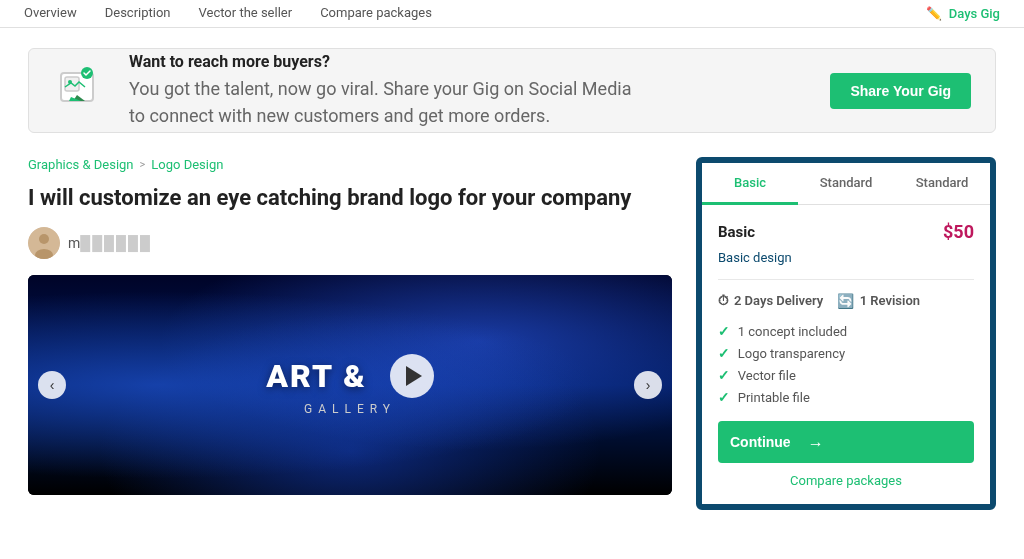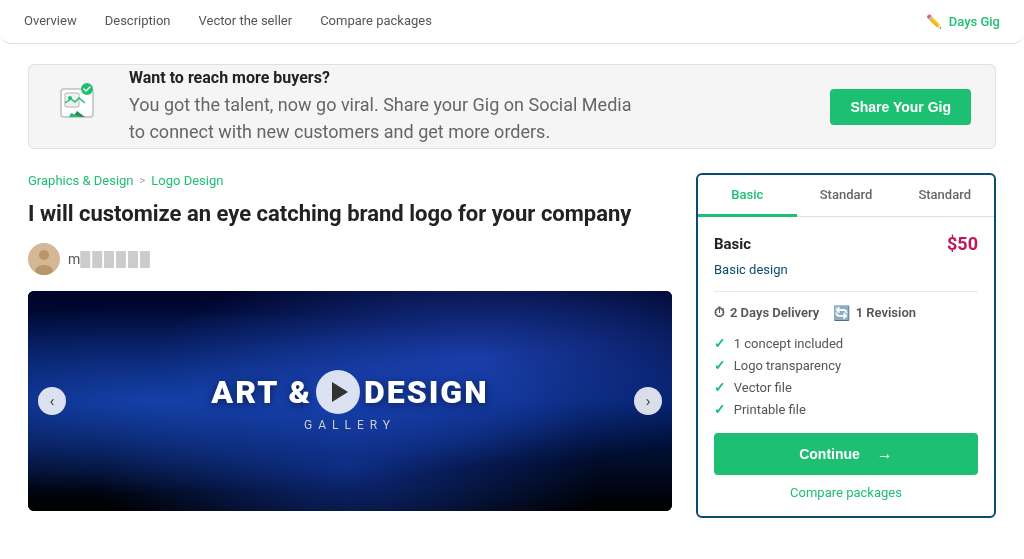--- a/index.html
+++ b/index.html
@@ -1,23 +1,22 @@
 <!DOCTYPE html>
 <html><head>
   <meta charset="utf-8">
   <style>
     * { box-sizing: border-box; margin: 0; padding: 0; }
     body { font-family: -apple-system, BlinkMacSystemFont, 'Segoe UI', Roboto, sans-serif; background: #fff; color: #333; font-size: 14px; }
 
     
     .top-nav {
       display: flex; align-items: center; justify-content: space-between;
-      border-bottom: 1px solid #e0e0e0; padding: 0 24px; height: 44px;
+      border-bottom: 1px solid #e0e0e0; padding: 0 24px; height: 28px;
       background: #fff;
-      border-radius: 11px;
     }
     .nav-tabs { display: flex; gap: 28px; }
     .nav-tab {
       font-size: 13px; color: #555; cursor: pointer; padding: 12px 0;
       border-bottom: 2px solid transparent; text-decoration: none;
     }
     .edit-gig-btn {
       display: flex; align-items: center; gap: 6px;
       color: #1dbf73; font-size: 13px; cursor: pointer; font-weight: 500;
     }
@@ -72,21 +71,21 @@
     .carousel { position: relative; border-radius: 6px; overflow: hidden; height: 220px; background: #000; }
     
     .carousel-overlay {
       position: absolute; top: 0; left: 0; right: 0; bottom: 0;
       display: flex; flex-direction: column; align-items: center; justify-content: center;
       gap: 4px;
     }
     .carousel-main-text {
       font-size: 32px; font-weight: 900; color: #fff; letter-spacing: 2px; text-transform: uppercase;
       text-shadow: 0 2px 8px rgba(0,0,0,0.5);
-      display: flex; align-items: center; gap: 4px;
+      display: flex; align-items: center; gap: 23px;
     }
     .play-btn-circle {
       width: 44px; height: 44px; border-radius: 50%; background: rgba(255,255,255,0.85);
       display: flex; align-items: center; justify-content: center; cursor: pointer;
     }
     .play-triangle { width: 0; height: 0; border-top: 10px solid transparent; border-bottom: 10px solid transparent; border-left: 16px solid #333; margin-left: 4px; }
     .carousel-sub-text { font-size: 12px; color: #ccc; letter-spacing: 6px; text-transform: uppercase; }
     .carousel-arrow {
       position: absolute; top: 50%; transform: translateY(-50%);
       width: 28px; height: 28px; border-radius: 50%; background: rgba(255,255,255,0.85);
@@ -101,21 +100,21 @@
       position: absolute; top: 0; left: 0; right: 0; bottom: 0;
       background:
         radial-gradient(ellipse at 20% 50%, rgba(30,80,200,0.7) 0%, transparent 60%),
         radial-gradient(ellipse at 70% 30%, rgba(50,100,255,0.5) 0%, transparent 50%),
         radial-gradient(ellipse at 50% 80%, rgba(20,60,180,0.6) 0%, transparent 55%),
         linear-gradient(180deg, #000428 0%, #001a5c 50%, #000 100%);
     }
 
     
     .right-col { width: 300px; flex-shrink: 0; }
-    .package-widget { border: 2px solid #0c4a6e; border-radius: 6px; overflow: hidden; }
+    .package-widget { border: 6px solid #0c4a6e; border-radius: 6px; overflow: hidden; }
 
     
     .pkg-tabs { display: flex; border-bottom: 1px solid #e0e0e0; }
     .pkg-tab {
       flex: 1; text-align: center; padding: 12px 0; font-size: 13px; cursor: pointer;
       color: #666; border-bottom: 3px solid transparent; margin-bottom: -1px;
       font-weight: 500;
     }
     .pkg-tab.active { color: #1dbf73; border-bottom-color: #1dbf73; }
 
@@ -130,21 +129,21 @@
     .pkg-meta-item { display: flex; align-items: center; gap: 5px; font-size: 13px; color: #555; font-weight: 600; }
     .meta-icon { font-size: 14px; }
 
     .pkg-features { list-style: none; margin-bottom: 16px; }
     .pkg-features li { display: flex; align-items: center; gap: 8px; font-size: 13px; color: #555; margin-bottom: 6px; }
     .check-icon { color: #1dbf73; font-size: 14px; font-weight: 700; }
 
     .continue-btn {
       width: 100%; background: #1dbf73; color: #fff; border: none; border-radius: 4px;
       padding: 12px; font-size: 14px; font-weight: 700; cursor: pointer; display: flex;
-      align-items: center; justify-content: center; gap: 17px; margin-bottom: 10px;
+      align-items: center; justify-content: flex-start; gap: 17px; margin-bottom: 10px;
     }
     .arrow-right { font-size: 16px; }
 
     .compare-link { text-align: center; display: block; color: #1dbf73; font-size: 13px; cursor: pointer; text-decoration: none; }
 
     
     .pkg-divider { border: none; border-top: 1px solid #e8e8e8; margin: 12px 0; }
   </style>
 </head>
 <body>
@@ -210,21 +209,20 @@
       </div>
 
       <div class="carousel">
         <div class="smoke-bg"></div>
         <div class="carousel-overlay">
           <div class="carousel-main-text">
             <span>ART &amp;</span>
             <div class="play-btn-circle">
               <div class="play-triangle"></div>
             </div>
-            <span>DESIGN</span>
           </div>
           <div class="carousel-sub-text">GALLERY</div>
         </div>
         <button class="carousel-arrow carousel-arrow-left">‹</button>
         <button class="carousel-arrow carousel-arrow-right">›</button>
       </div>
 
     </div>
 
     <div class="right-col">

